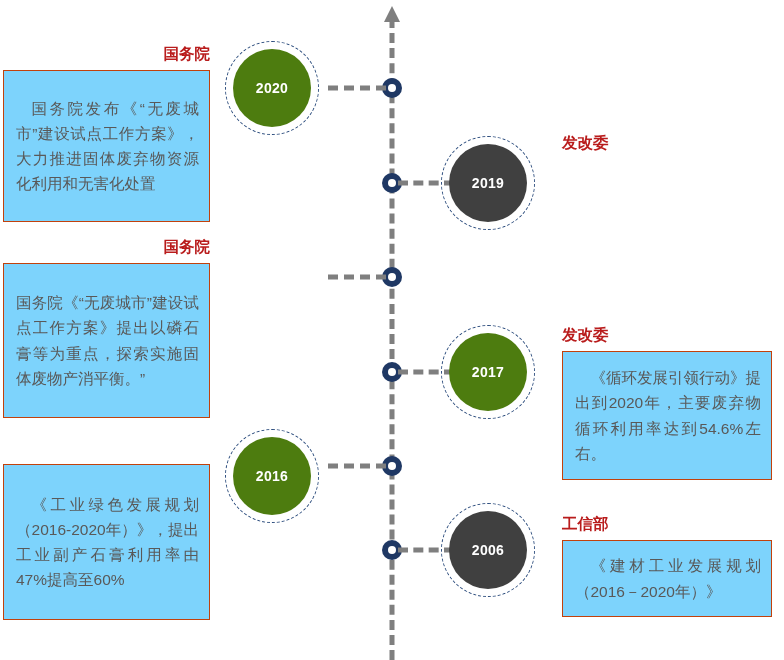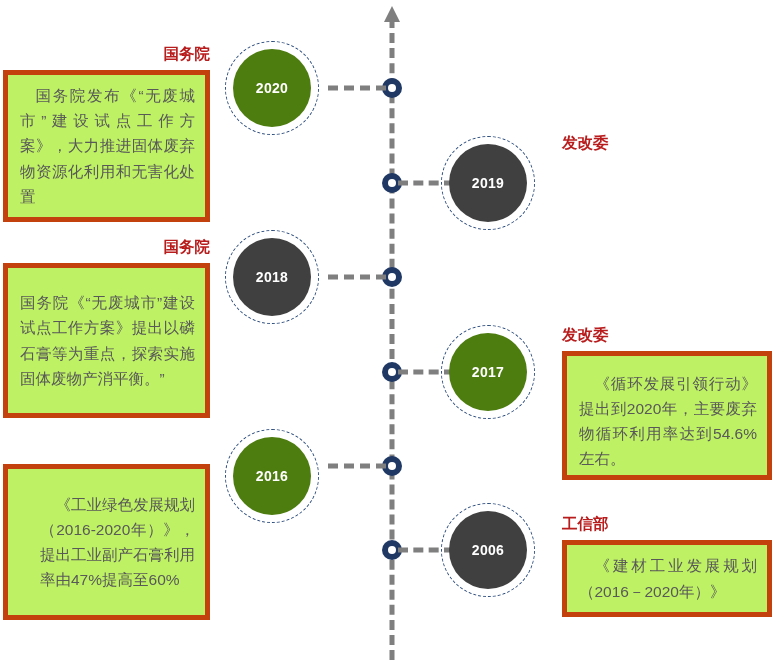--- a/index.html
+++ b/index.html
@@ -93,22 +93,22 @@
     transform: translate(-8px, -8px);
     pointer-events: none;
   }
   .bubble.blue  { background: #4d7c0f; }
   .bubble.gray  { background: #404040; }
   .bubble-wrap  { position: absolute; width: 78px; height: 78px; }
 
   
   .card {
     position: absolute;
-    border: 5px solid #c2410c;
-    background: #bef264;
+    border: 1px solid #c2410c;
+    background: #7dd3fc;
     box-sizing: border-box;
     display: flex;
     align-items: center;
   }
   .card p {
     margin: 0;
     padding: 4px 10px 4px 12px;
     color: #595959;
     font-size: 15.5px;
     line-height: 1.62;
@@ -153,24 +153,20 @@
   <div class="bubble-wrap" style="left:233px; top:49px;">
     <div class="bubble-ring"></div>
     <div class="bubble blue">2020</div>
   </div>
 
   <div class="bubble-wrap" style="left:449px; top:144px;">
     <div class="bubble-ring"></div>
     <div class="bubble gray">2019</div>
   </div>
 
-  <div class="bubble-wrap" style="left:233px; top:238px;">
-    <div class="bubble-ring"></div>
-    <div class="bubble gray">2018</div>
-  </div>
 
   <div class="bubble-wrap" style="left:449px; top:333px;">
     <div class="bubble-ring"></div>
     <div class="bubble blue">2017</div>
   </div>
 
   <div class="bubble-wrap" style="left:233px; top:437px;">
     <div class="bubble-ring"></div>
     <div class="bubble blue">2016</div>
   </div>
@@ -183,28 +179,28 @@
   <div class="heading right-align" style="left:10px; top:44px; width:200px;">国务院</div>
   <div class="card" style="left:3px; top:70px; width:207px; height:152px;">
     <p>国务院发布《“无废城市”建设试点工作方案》，大力推进固体废弃物资源化利用和无害化处置</p>
   </div>
 
   <div class="heading right-align" style="left:10px; top:237px; width:200px;">国务院</div>
   <div class="card noindent" style="left:3px; top:263px; width:207px; height:155px;">
     <p>国务院《“无废城市”建设试点工作方案》提出以磷石膏等为重点，探索实施固体废物产消平衡。”</p>
   </div>
 
-  <div class="card" style="left:3px; top:464px; width:207px; height:156px;padding-left:20px;">
+  <div class="card" style="left:3px; top:464px; width:207px; height:156px;">
     <p>《工业绿色发展规划（2016-2020年）》，提出工业副产石膏利用率由47%提高至60%</p>
   </div>
 
   <div class="heading" style="left:562px; top:133px;">发改委</div>
 
   <div class="heading" style="left:562px; top:325px;">发改委</div>
-  <div class="card" style="left:562px; top:351px; width:210px; height:129px;align-items:flex-end;">
+  <div class="card" style="left:562px; top:351px; width:210px; height:129px;">
     <p>《循环发展引领行动》提出到2020年，主要废弃物循环利用率达到54.6%左右。</p>
   </div>
 
   <div class="heading" style="left:562px; top:514px;">工信部</div>
   <div class="card" style="left:562px; top:540px; width:210px; height:77px;">
     <p>《建材工业发展规划（2016－2020年）》</p>
   </div>
 
 </div>
 

